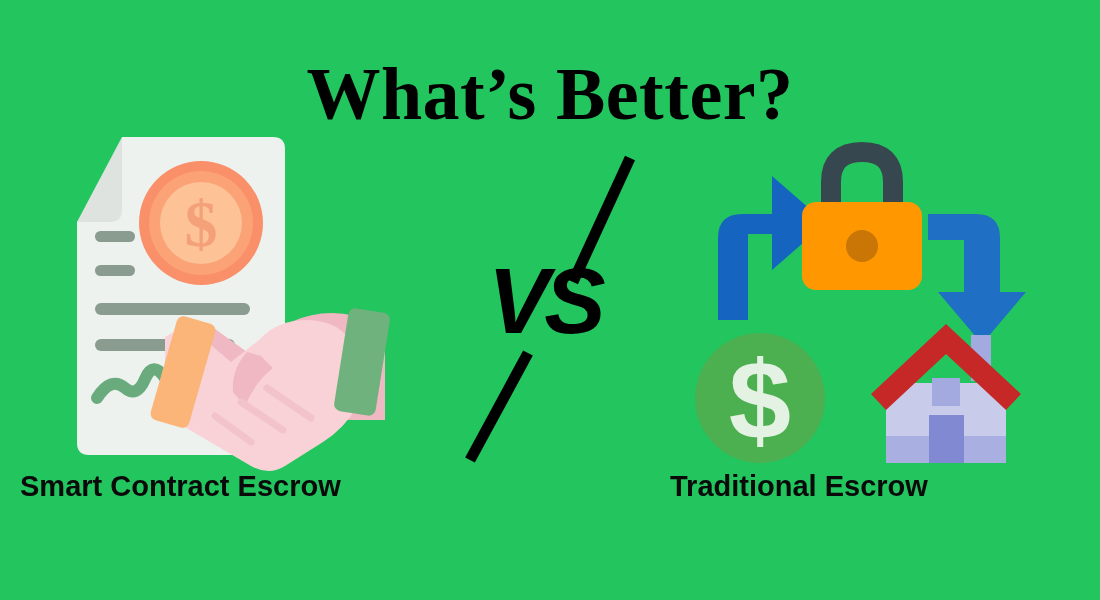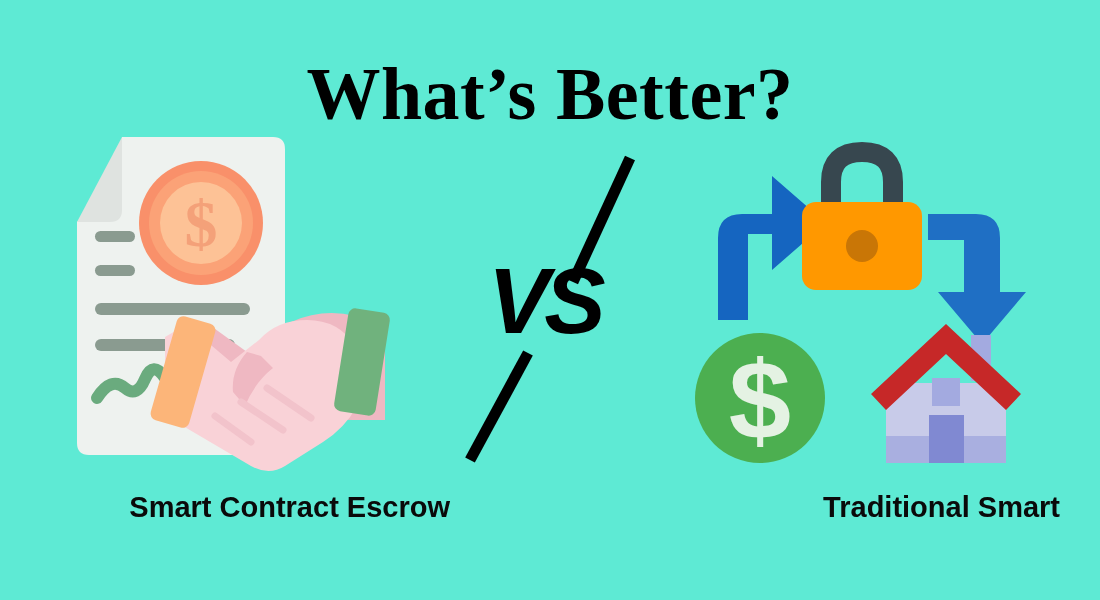--- a/index.html
+++ b/index.html
@@ -6,21 +6,21 @@
   html, body {
     margin: 0;
     padding: 0;
     background: #ffffff;
   }
   #canvas {
     position: relative;
     width: 1100px;
     height: 600px;
     overflow: hidden;
-    background: #5eead4;
+    background: #22c55e;
     font-family: "Liberation Sans", sans-serif;
   }
 
   
   #title {
     position: absolute;
     left: 0;
     top: 52px;
     width: 1100px;
     text-align: center;
@@ -37,22 +37,22 @@
   .panel {
     position: absolute;
     top: 130px;
     height: 340px;
   }
   #panel-left  { left: 55px;  width: 380px; }
   #panel-right { left: 690px; width: 350px; }
 
   .panel-label {
     position: absolute;
-    top: 489px;
-    text-align: right;
+    top: 468px;
+    text-align: left;
     font-family: "Liberation Sans", sans-serif;
     font-weight: bold;
     font-size: 29px;
     line-height: 36px;
     color: #0a0a0a;
     white-space: nowrap;
   }
   #label-left  { left: 20px;  width: 430px; }
   #label-right { left: 670px; width: 390px; }
 
@@ -151,15 +151,15 @@
 
       <rect x="281" y="205" width="20" height="46" fill="#a3aae0"></rect>
       <rect x="196" y="253" width="120" height="80" fill="#c8cbe9"></rect>
       <rect x="196" y="306" width="120" height="27" fill="#a9afe0"></rect>
       <path fill="#c62828" d="M256 194 L331 264 L316 280 L256 224 L196 280 L181 264 Z"></path>
       <rect x="242" y="248" width="28" height="28" fill="#a3aae0"></rect>
       <rect x="239" y="285" width="35" height="48" fill="#8089d2"></rect>
     </svg>
   </div>
 
-  <div class="panel-label" id="label-right">Traditional Smart</div>
+  <div class="panel-label" id="label-right">Traditional Escrow</div>
 
 </div>
 
 </body></html>

